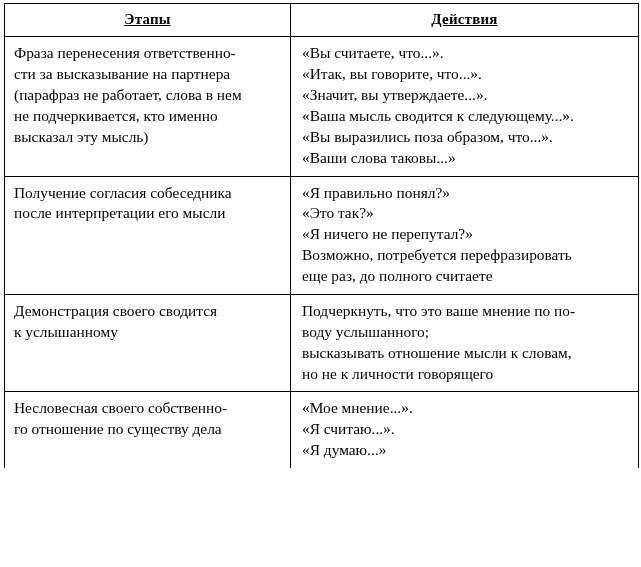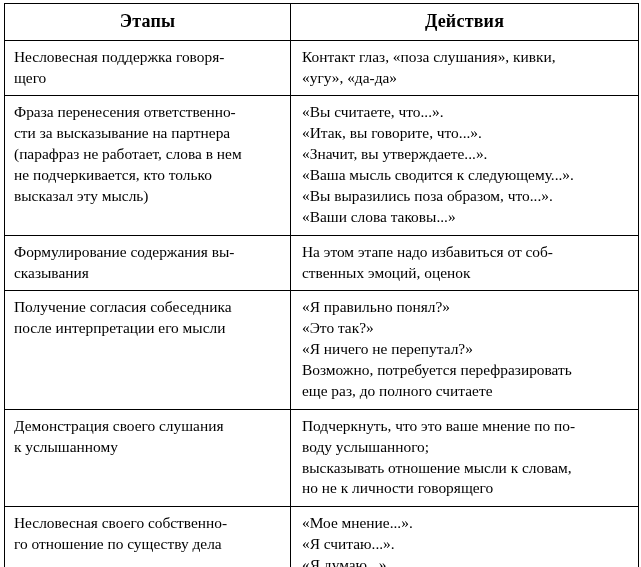--- a/index.html
+++ b/index.html
@@ -39,24 +39,25 @@
   table.comm-table td {
     border: 1.6px solid #000000;
     vertical-align: top;
     background: #ffffff;
   }
 
   
   table.comm-table thead th {
     text-align: center;
     font-weight: bold;
-    font-size: 18px;
+    font-size: 15px;
     line-height: 1.15;
     padding: 7px 6px 8px 6px;
     letter-spacing: 0.2px;
+    text-decoration: underline;
   }
 
   
   table.comm-table tbody td {
     font-weight: normal;
     font-size: 15.4px;
     line-height: 1.355;
     padding: 6px 8px 7px 9px;
   }
 
@@ -84,71 +85,51 @@
     </colgroup>
     <thead>
       <tr>
         <th>Этапы</th>
         <th>Действия</th>
       </tr>
     </thead>
     <tbody>
         <tr>
           <td class="stage-cell">
-            <span class="cell-line">Несловесная поддержка говоря-</span>
-            <span class="cell-line">щего</span>
-          </td>
-          <td class="action-cell">
-            <span class="cell-line">Контакт глаз, «поза слушания», кивки,</span>
-            <span class="cell-line">«угу», «да-да»</span>
-          </td>
-        </tr>
-        <tr>
-          <td class="stage-cell">
             <span class="cell-line">Фраза перенесения ответственно-</span>
             <span class="cell-line">сти за высказывание на партнера</span>
             <span class="cell-line">(парафраз не работает, слова в нем</span>
-            <span class="cell-line">не подчеркивается, кто только</span>
+            <span class="cell-line">не подчеркивается, кто именно</span>
             <span class="cell-line">высказал эту мысль)</span>
           </td>
           <td class="action-cell">
             <span class="cell-line">«Вы считаете, что...».</span>
             <span class="cell-line">«Итак, вы говорите, что...».</span>
             <span class="cell-line">«Значит, вы утверждаете...».</span>
             <span class="cell-line">«Ваша мысль сводится к следующему...».</span>
             <span class="cell-line">«Вы выразились поза образом, что...».</span>
             <span class="cell-line">«Ваши слова таковы...»</span>
-          </td>
-        </tr>
-        <tr>
-          <td class="stage-cell">
-            <span class="cell-line">Формулирование содержания вы-</span>
-            <span class="cell-line">сказывания</span>
-          </td>
-          <td class="action-cell">
-            <span class="cell-line">На этом этапе надо избавиться от соб-</span>
-            <span class="cell-line">ственных эмоций, оценок</span>
           </td>
         </tr>
         <tr>
           <td class="stage-cell">
             <span class="cell-line">Получение согласия собеседника</span>
             <span class="cell-line">после интерпретации его мысли</span>
           </td>
           <td class="action-cell">
             <span class="cell-line">«Я правильно понял?»</span>
             <span class="cell-line">«Это так?»</span>
             <span class="cell-line">«Я ничего не перепутал?»</span>
             <span class="cell-line">Возможно, потребуется перефразировать</span>
             <span class="cell-line">еще раз, до полного считаете</span>
           </td>
         </tr>
         <tr>
           <td class="stage-cell">
-            <span class="cell-line">Демонстрация своего слушания</span>
+            <span class="cell-line">Демонстрация своего сводится</span>
             <span class="cell-line">к услышанному</span>
           </td>
           <td class="action-cell">
             <span class="cell-line">Подчеркнуть, что это ваше мнение по по-</span>
             <span class="cell-line">воду услышанного;</span>
             <span class="cell-line">высказывать отношение мысли к словам,</span>
             <span class="cell-line">но не к личности говорящего</span>
           </td>
         </tr>
         <tr>

